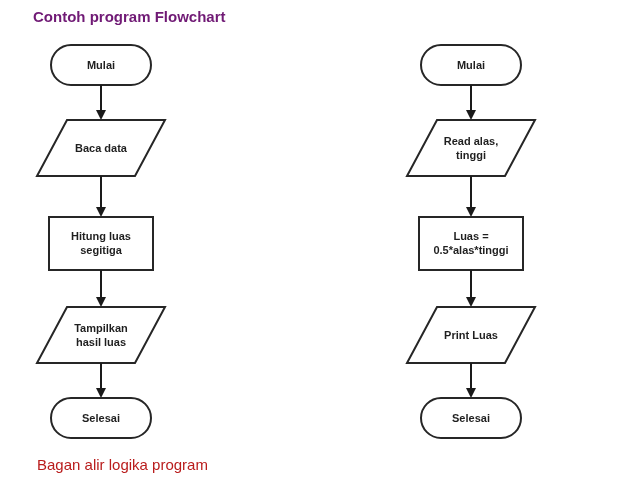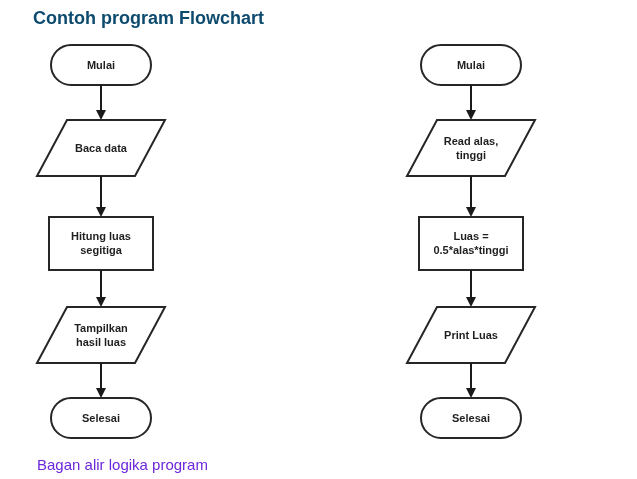--- a/index.html
+++ b/index.html
@@ -8,39 +8,39 @@
     width: 637px;
     height: 479px;
     background: #ffffff;
     font-family: "Liberation Sans", sans-serif;
     overflow: hidden;
   }
   .page-title {
     position: absolute;
     left: 33px;
     top: 8px;
-    font-size: 18px;
+    font-size: 15px;
     font-weight: 700;
-    color: #0c4a6e;
+    color: #701a75;
     white-space: nowrap;
   }
   .flow-svg {
     position: absolute;
     top: 40px;
     width: 180px;
     height: 410px;
   }
   #flow-left  { left: 11px; }
   #flow-right { left: 381px; }
   .caption {
     position: absolute;
     top: 456px;
     font-size: 15px;
     font-weight: 400;
-    color: #6d28d9;
+    color: #b91c1c;
     white-space: nowrap;
     text-align: center;
   }
   #caption-left  { left: 37px; }
   #caption-right { left: 342px; }
   .shape {
     fill: #ffffff;
     stroke: #262626;
     stroke-width: 2;
   }

